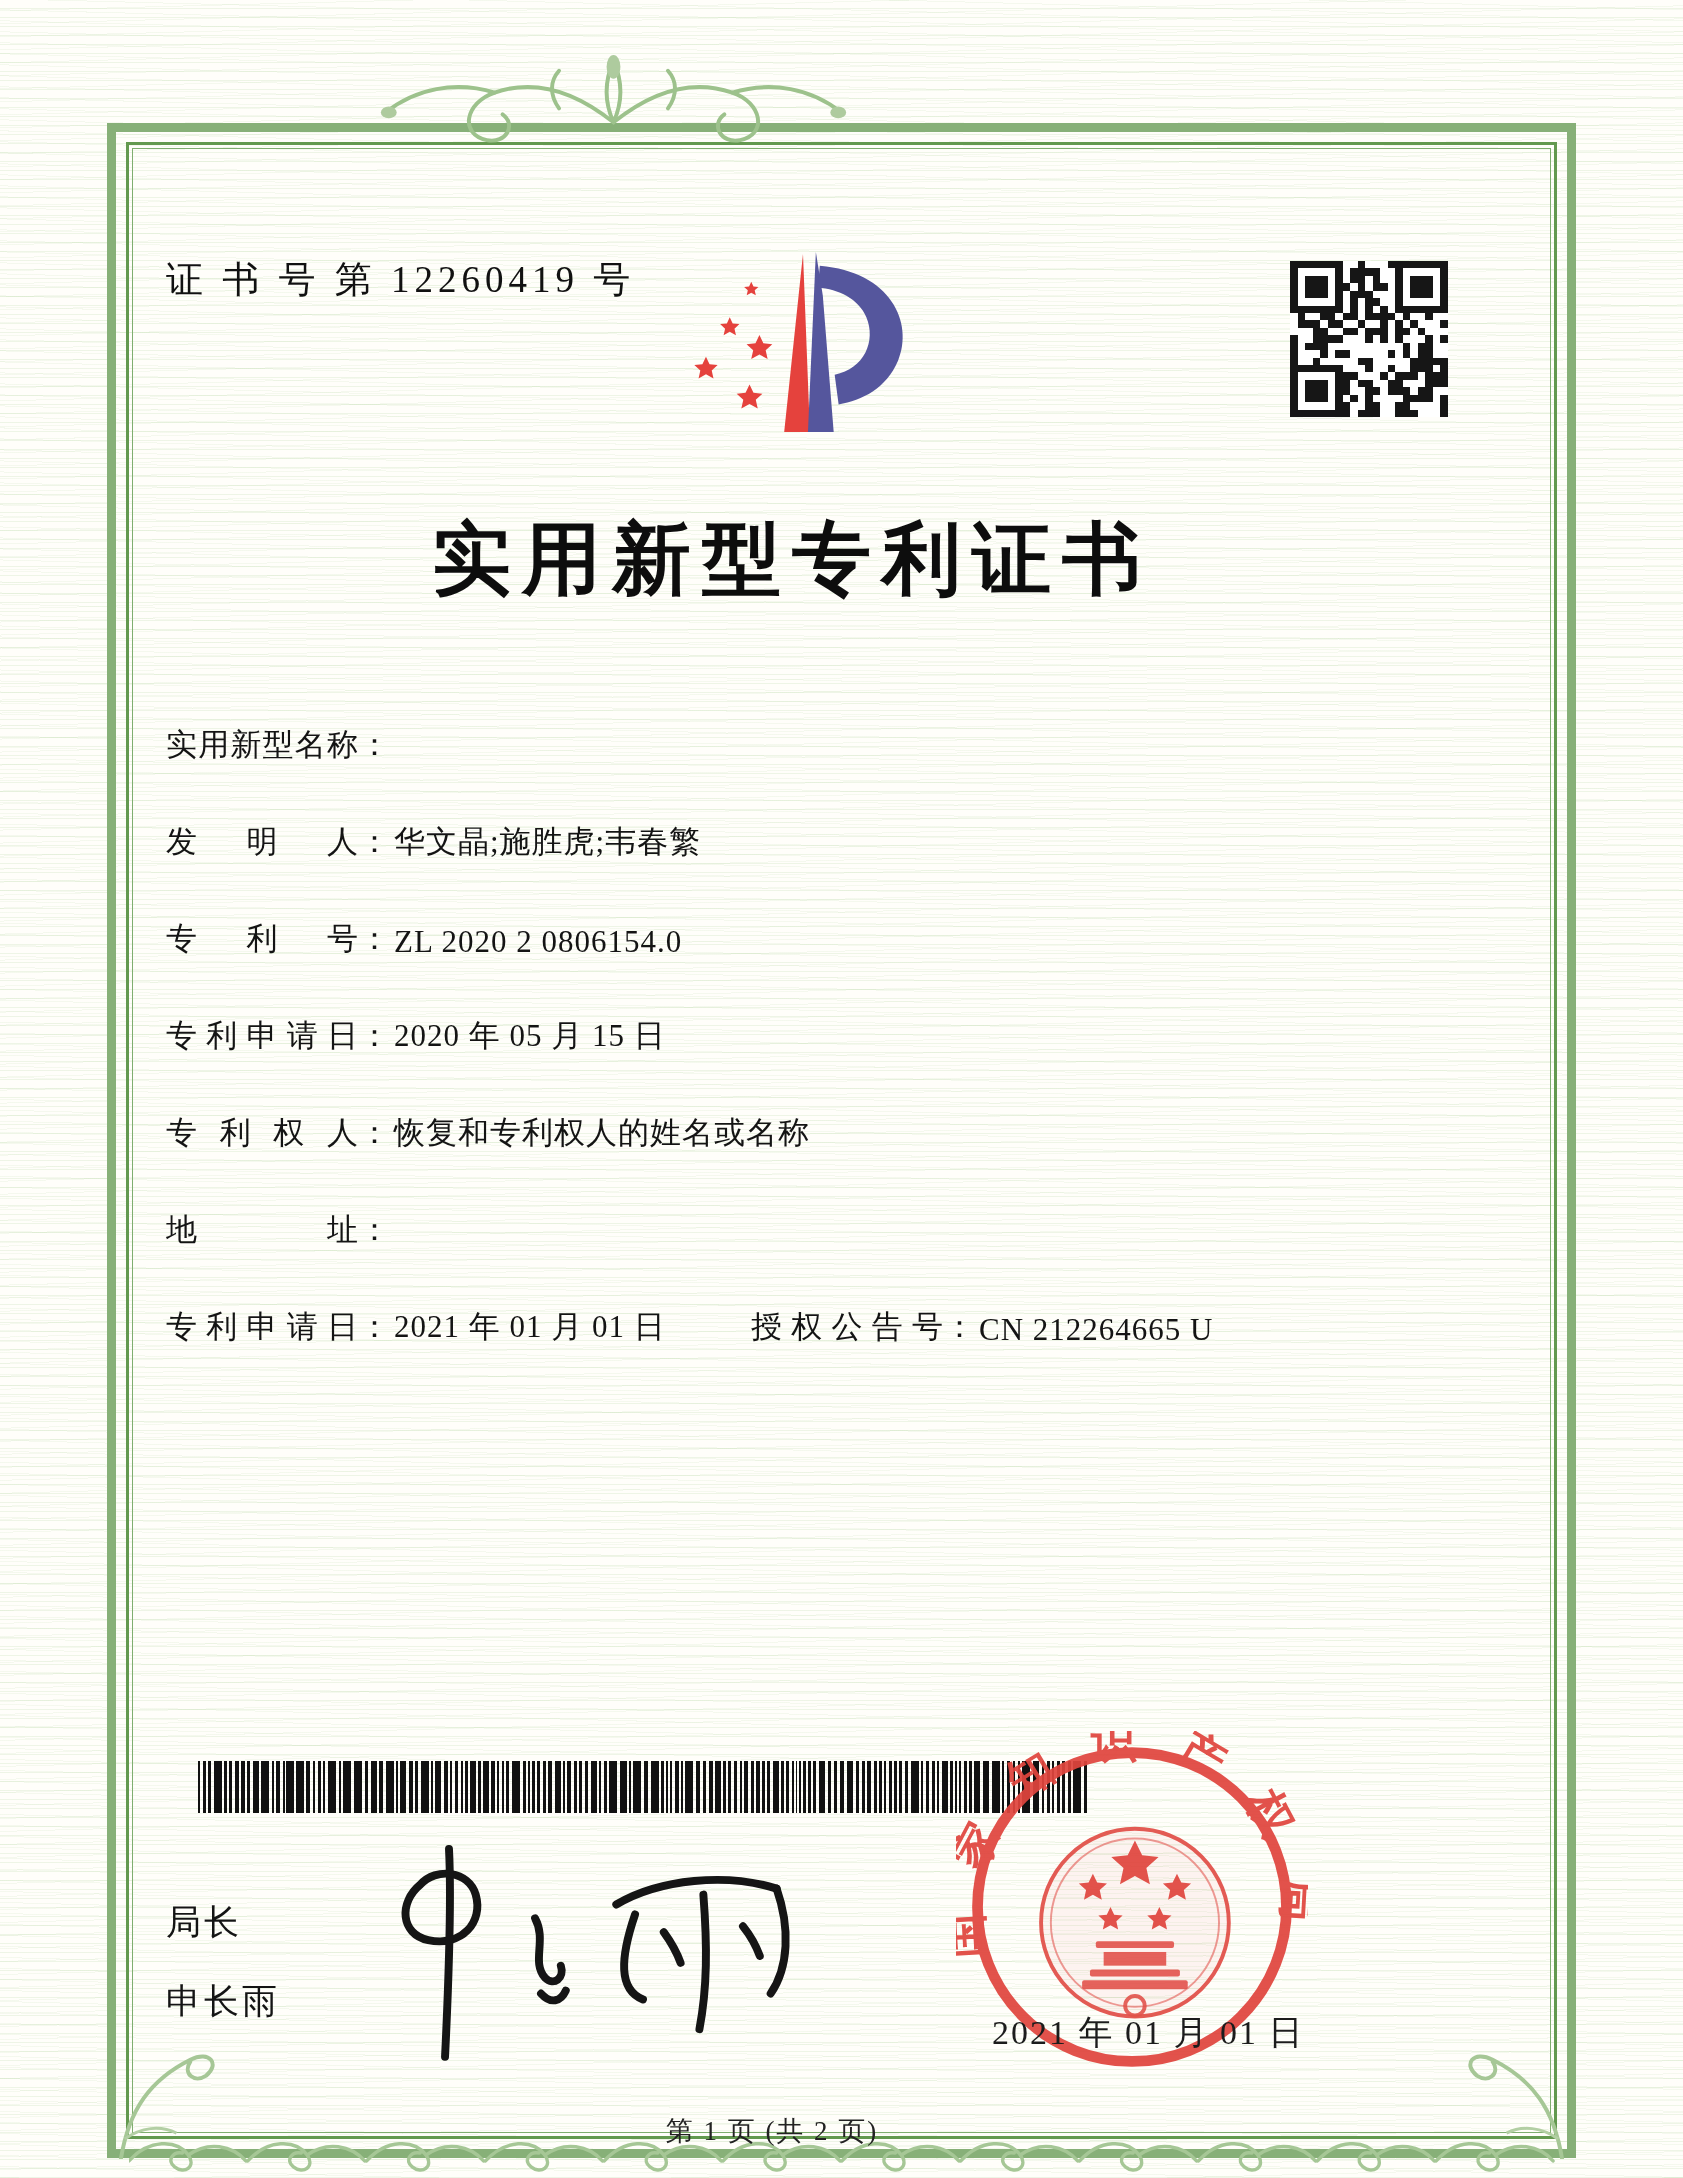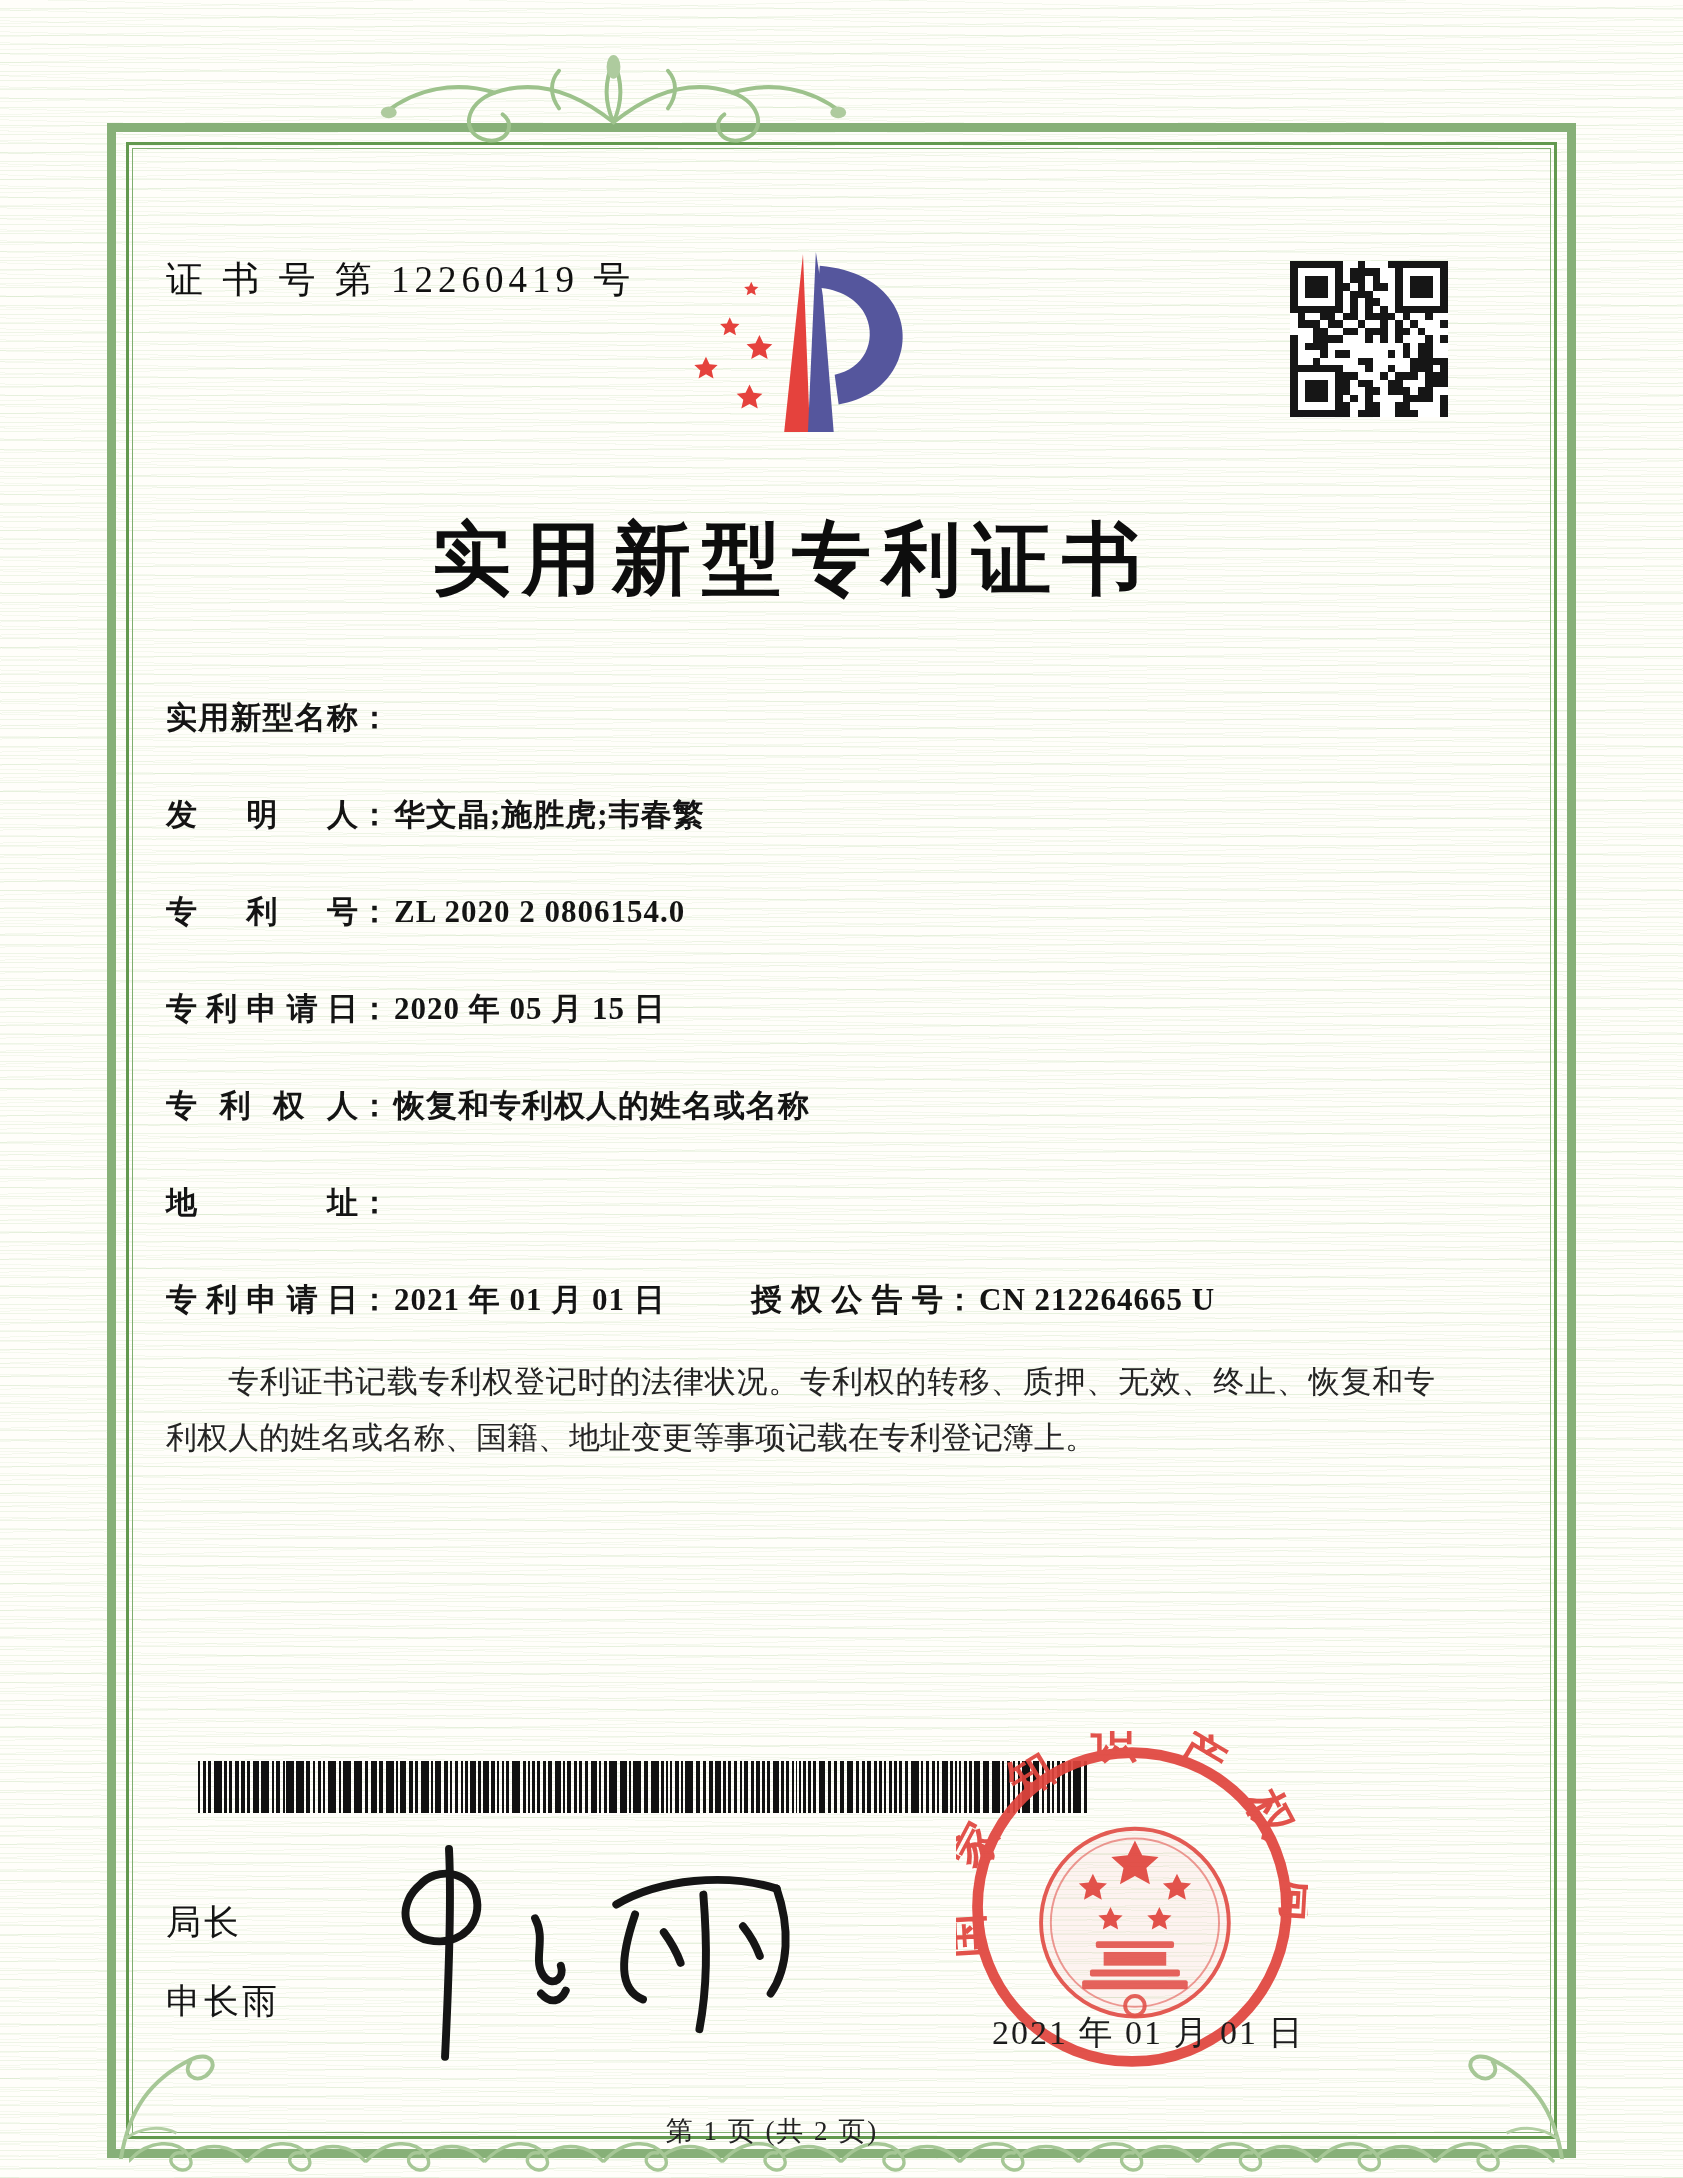--- a/index.html
+++ b/index.html
@@ -41,21 +41,21 @@
     background:#fff;
   }
   .qr div{ background:transparent; }
   .qr div.on{ background:#161616; }
   .title{
     position:absolute; left:432px; top:507px; width:752px;
     font-size:79px; font-weight:bold; letter-spacing:11px; color:#0d0d0d;
     white-space:nowrap;
   }
   .fields{ position:absolute; left:166px; top:669px; width:1277px; }
-  .frow{ height:97px; display:flex; align-items:center; font-size:31px; color:#141414;font-weight:bold; }
+  .frow{ height:97px; display:flex; align-items:flex-end; font-size:31px; color:#141414; }
   .flabel{ display:inline-block; width:192px; text-align:justify; text-align-last:justify; }
   .colon{ display:inline-block; margin:0 4px 0 1px; }
   .fvalue{ letter-spacing:1px; }
   .fvalue-fixed{ display:inline-block; width:333px; letter-spacing:1px; }
   .flabel2{ display:inline-block; width:192px; text-align:justify; text-align-last:justify; margin-left:24px; }
   .paras{
     position:absolute; left:166px; top:1354px; width:1269px;
     font-size:31px; line-height:1.82; text-align:justify; color:#242424;
   }
   .paras p{ margin:0; text-indent:2em; }
@@ -632,21 +632,20 @@
       <span class="flabel">专利申请日</span>
         <span class="colon">：</span>
         <span class="fvalue-fixed">2021 年 01 月 01 日</span>
       <span class="flabel2">授权公告号</span>
         <span class="colon">：</span>
         <span class="fvalue">CN 212264665 U</span>
     </div>
   </div>
 
   <div class="paras">
-    <p>专利证书记载专利权登记时的法律状况。专利权的转移、质押、无效、终止、恢复和专利权人的姓名或名称、国籍、地址变更等事项记载在专利登记簿上。</p>
   </div>
 
   <div class="barcode">
       <div class="bar-b" style="width: 2px;"></div>
       <div style="width: 3px;"></div>
       <div class="bar-b" style="width: 3px;"></div>
       <div style="width: 2px;"></div>
       <div class="bar-b" style="width: 3px;"></div>
       <div style="width: 3px;"></div>
       <div class="bar-b" style="width: 8px;"></div>

